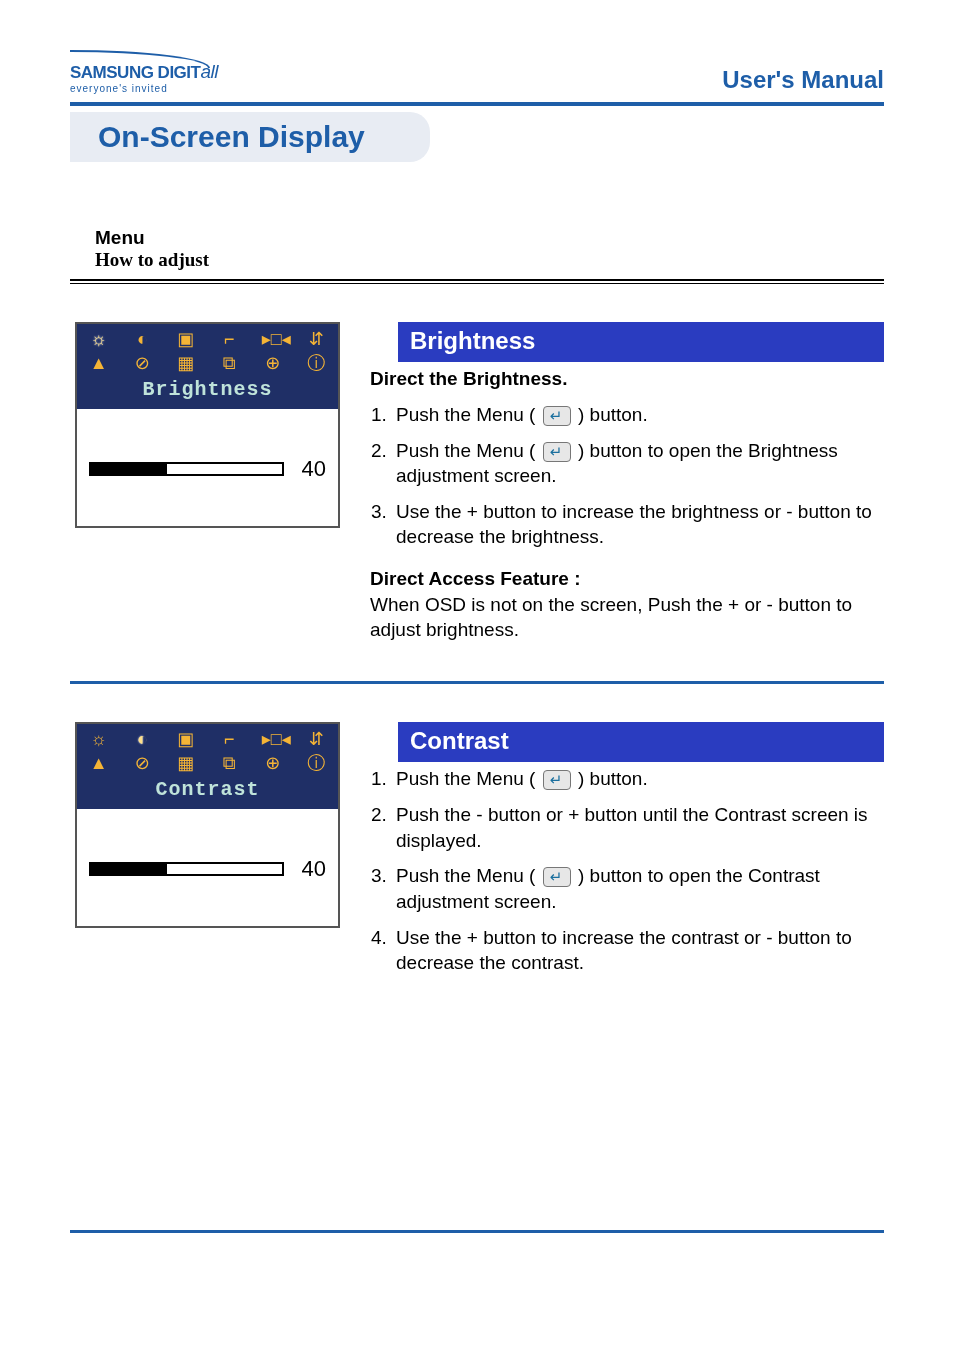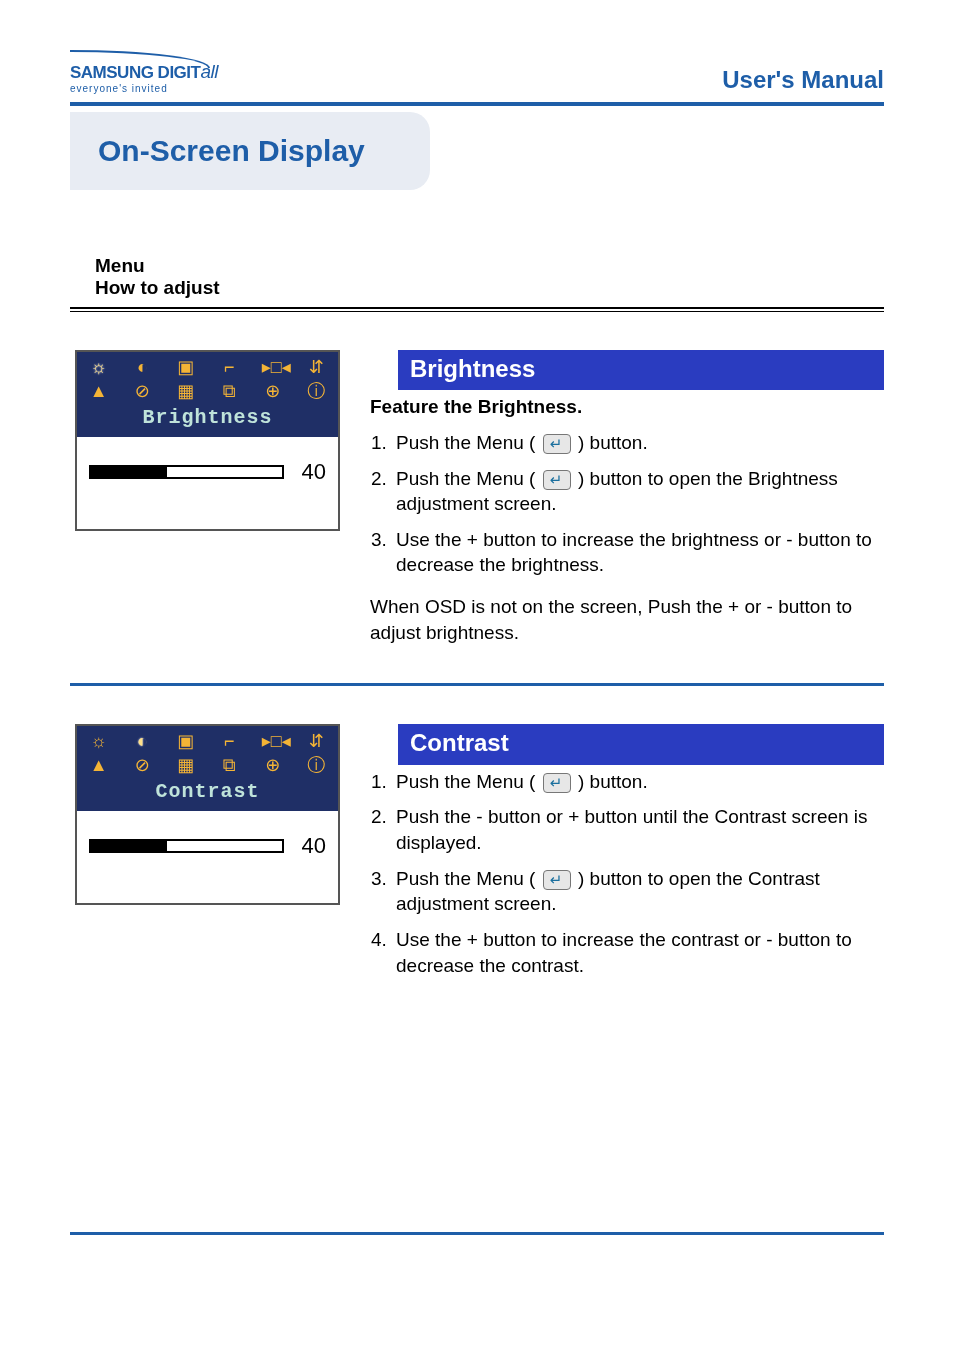--- a/index.html
+++ b/index.html
@@ -46,36 +46,36 @@
   }
   .section-title-wrap {
     display:flex;
     margin-top: 6px;
   }
   .section-title {
     background: #e8ecf3;
     color: #1e5ea8;
     font-size: 30px;
     font-weight: bold;
-    padding: 22px 28px;
+    padding: 8px 28px;
     border-bottom-right-radius: 20px;
     border-top-right-radius: 20px;
     flex:0 0 auto;
     min-width: 360px;
   }
   .columns-head {
     display: flex;
     margin-top: 65px;
     font-weight: bold;
     font-size: 19px;
     padding: 0 25px 8px 25px;
     flex-direction: column;
   }
   .col-menu { width: 340px; }
-  .col-adjust { flex:1; }
+  .col-adjust { flex:1;font-family:Liberation Serif, serif; }
   .dbl-rule-top { height:2px; background:#000; }
   .dbl-rule-bot { height:1px; background:#000; margin-top:2px; }
   .entry {
     display:flex;
     margin-top: 38px;
     padding: 0 0 38px 0;
     align-items:flex-start;
   }
   .entry + .sep { height:3px; background:#1e5ea8; margin: 0; }
   .osd-shot {
@@ -110,20 +110,21 @@
     font-size:20px;
     text-align:center;
     padding: 2px 0 8px 0;
     letter-spacing:1px;
   }
   .osd-body {
     padding: 22px 12px 44px 12px;
     display:flex;
     align-items:center;
     gap:18px;
+    margin-top:25px;
   }
   .bar-outer {
     flex:1;
     height:14px;
     border:2px solid #000;
     position:relative;
     background:#fff;
   }
   .bar-fill {
     position:absolute; left:0; top:0; bottom:0;
@@ -216,26 +217,27 @@
               <div class="bar-fill" style="width: 40%;"></div>
             </div>
             <div class="bar-val">40</div>
           </div>
         </div>
         <div class="desc">
           <div class="heading-wrap">
             <span class="bullet-ring"></span>
             <div class="heading-bar">Brightness</div>
           </div>
-          <div class="subhead">Feature the Brightness.</div>
+          <div class="subhead">Direct the Brightness.</div>
           <ol class="steps">
             <li>Push the Menu ( <span class="menu-btn-icon"></span> ) button.</li>
             <li>Push the Menu ( <span class="menu-btn-icon"></span> ) button to open the Brightness adjustment screen.</li>
             <li>Use the + button to increase the brightness or - button to decrease the brightness.</li>
           </ol>
+          <div class="daf-head">Direct Access Feature :</div>
           <div>When OSD is not on the screen, Push the + or - button to adjust brightness.</div>
         </div>
       </div>
       <div class="sep"></div>
       <div class="entry">
         <div class="osd-shot">
           <div class="osd-icons">
             <span class="ic">☼</span>
             <span class="ic sel">◐</span>
             <span class="ic">▣</span>

